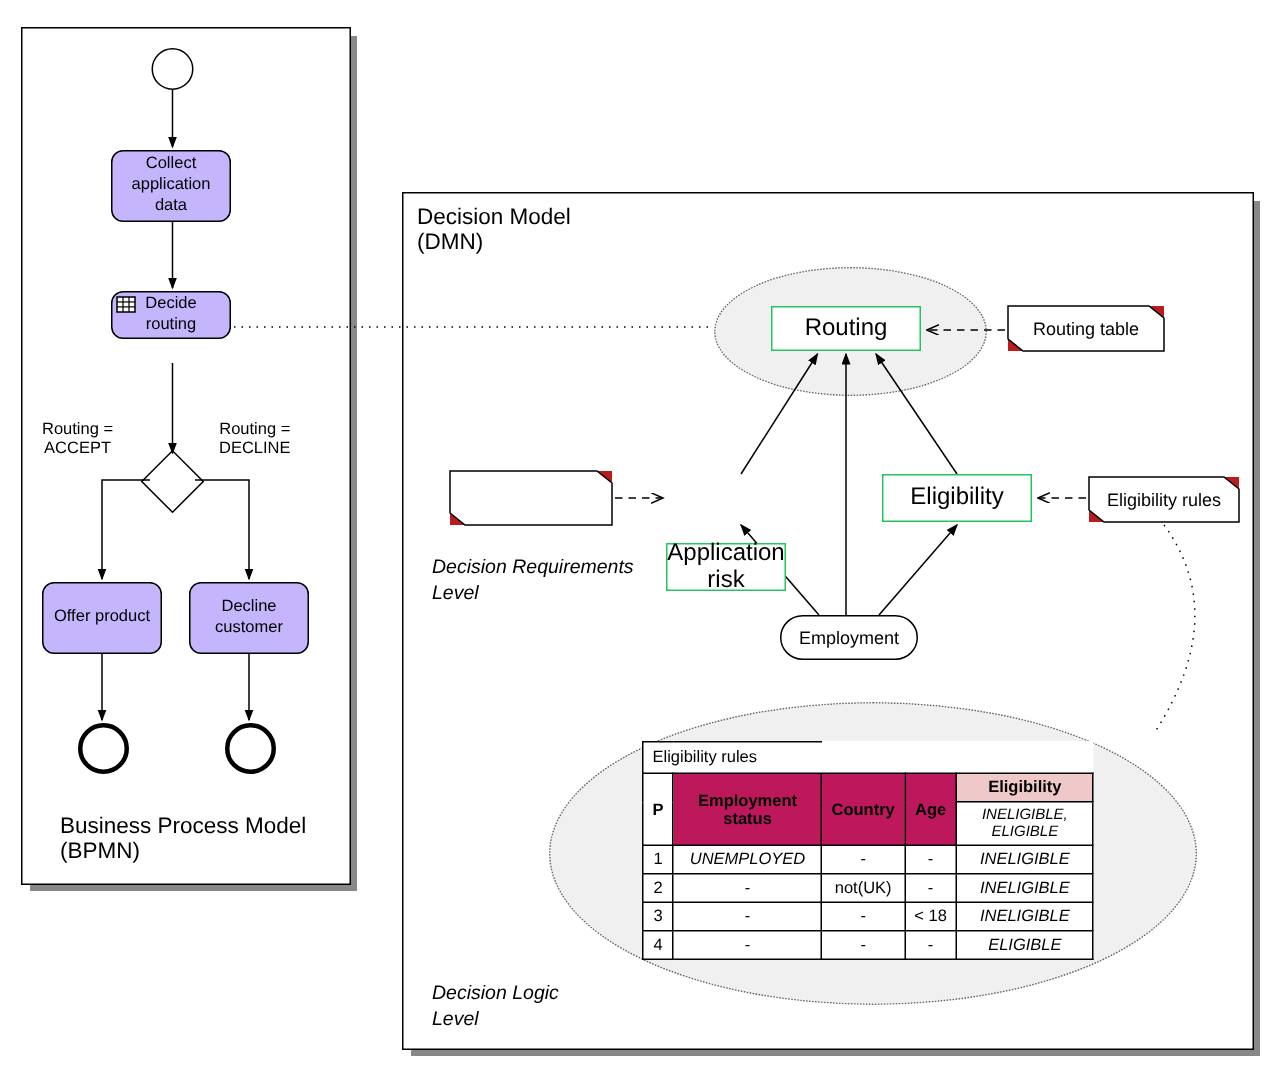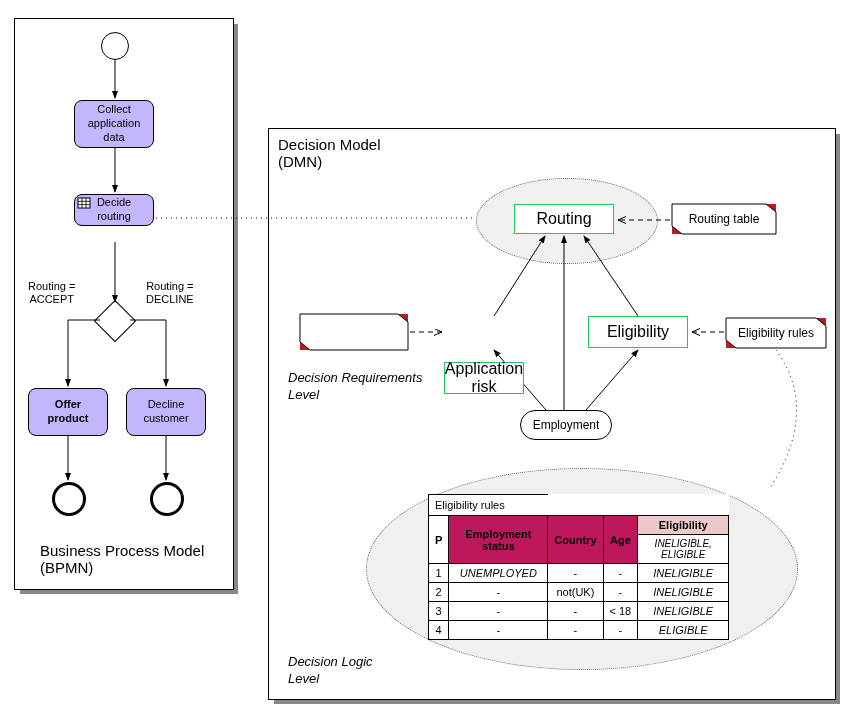--- a/index.html
+++ b/index.html
@@ -206,21 +206,21 @@
     </svg>
     <span>Decide routing</span>
   </div>
 
   <div class="gateway" style="left:90px; top:296px;"></div>
   <div class="condition-label" style="left:18px; top:270px;">Routing =
 ACCEPT</div>
   <div class="condition-label" style="left:136px; top:270px;">Routing =
 DECLINE</div>
 
-  <div class="bpmn-task" style="left:18px; top:378px; width:80px; height:48px;font-weight:bold;">
+  <div class="bpmn-task" style="left:18px; top:378px; width:80px; height:48px;">
     <span>Offer product</span>
   </div>
   <div class="bpmn-task" style="left:116px; top:378px; width:80px; height:48px;">
     <span>Decline customer</span>
   </div>
 
   <div class="end-event" style="left:42px; top:472px;"></div>
   <div class="end-event" style="left:140px; top:472px;"></div>
 
   <svg style="position:absolute; left:0; top:0; width:826px; height:694px; pointer-events:none;">

